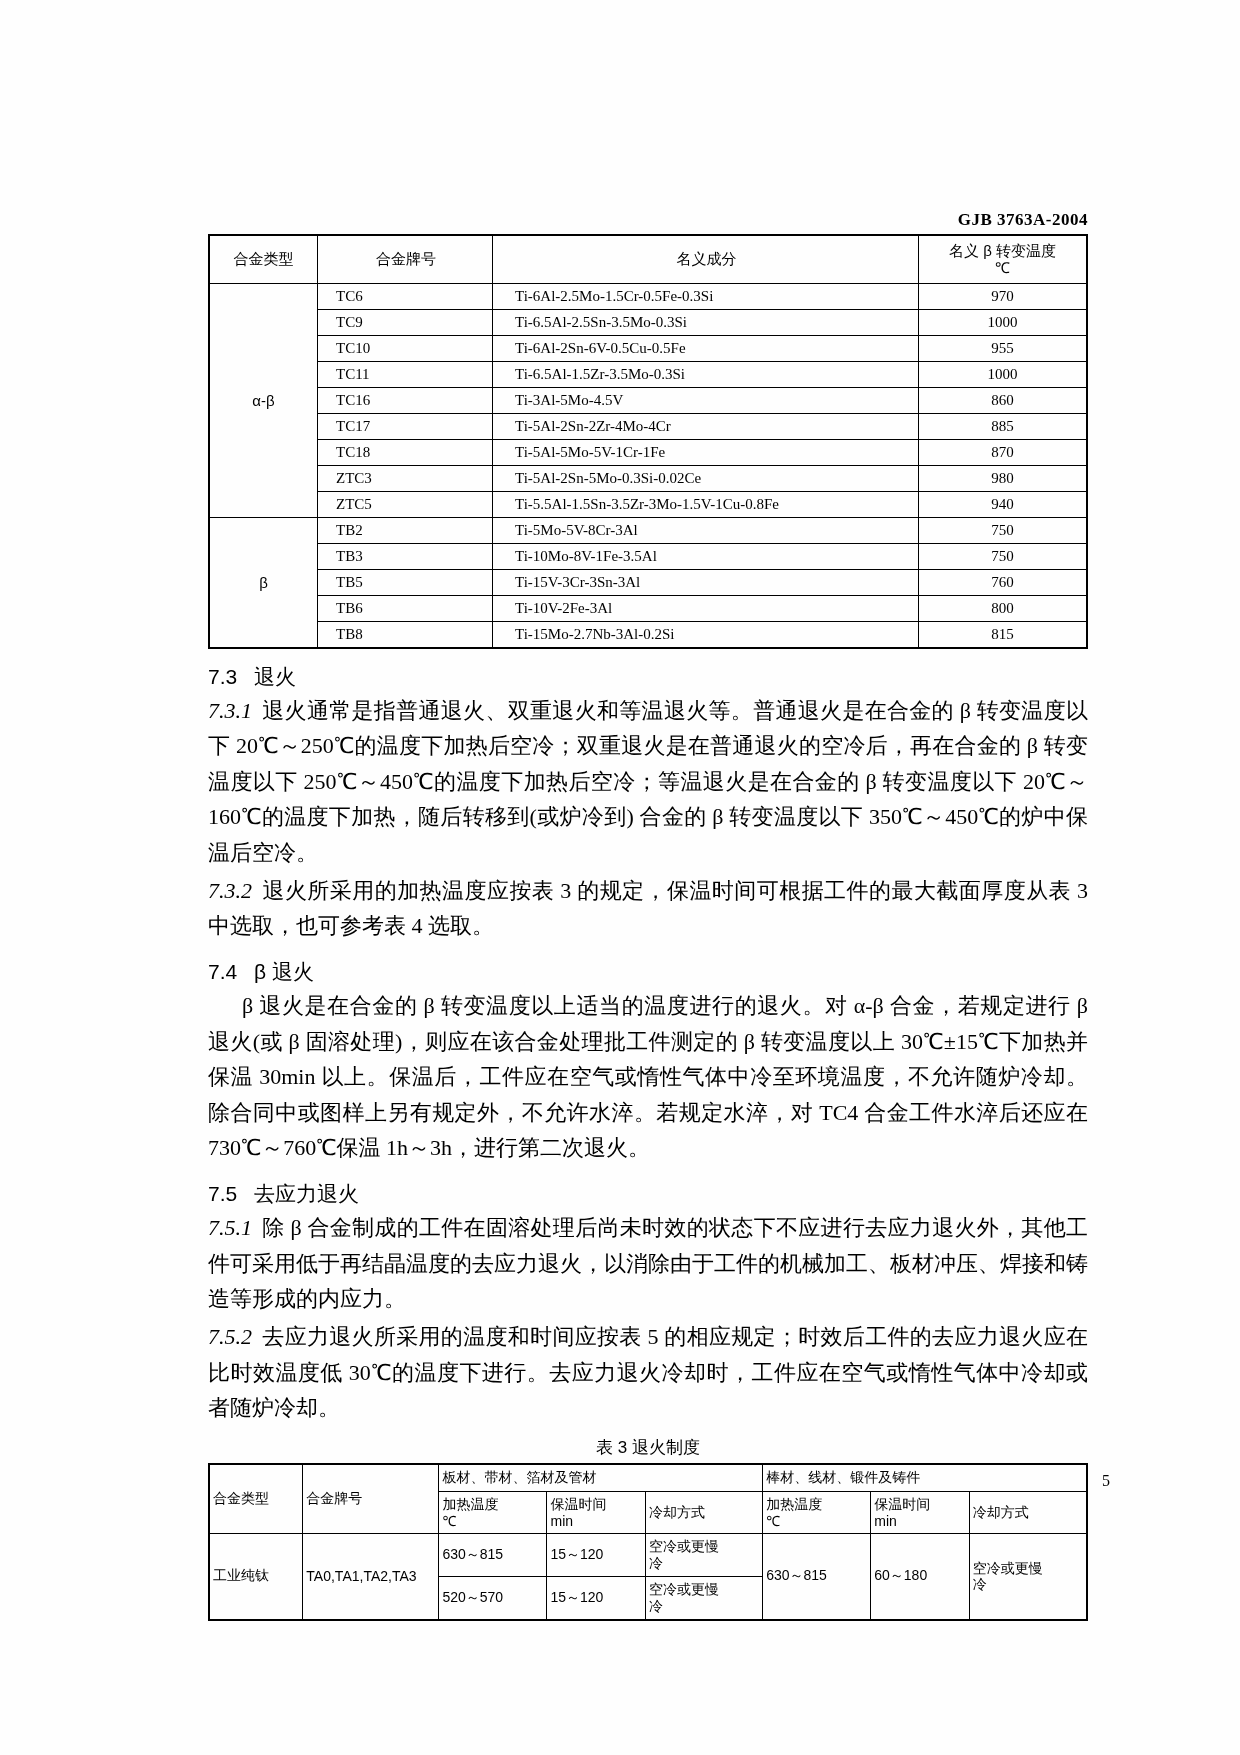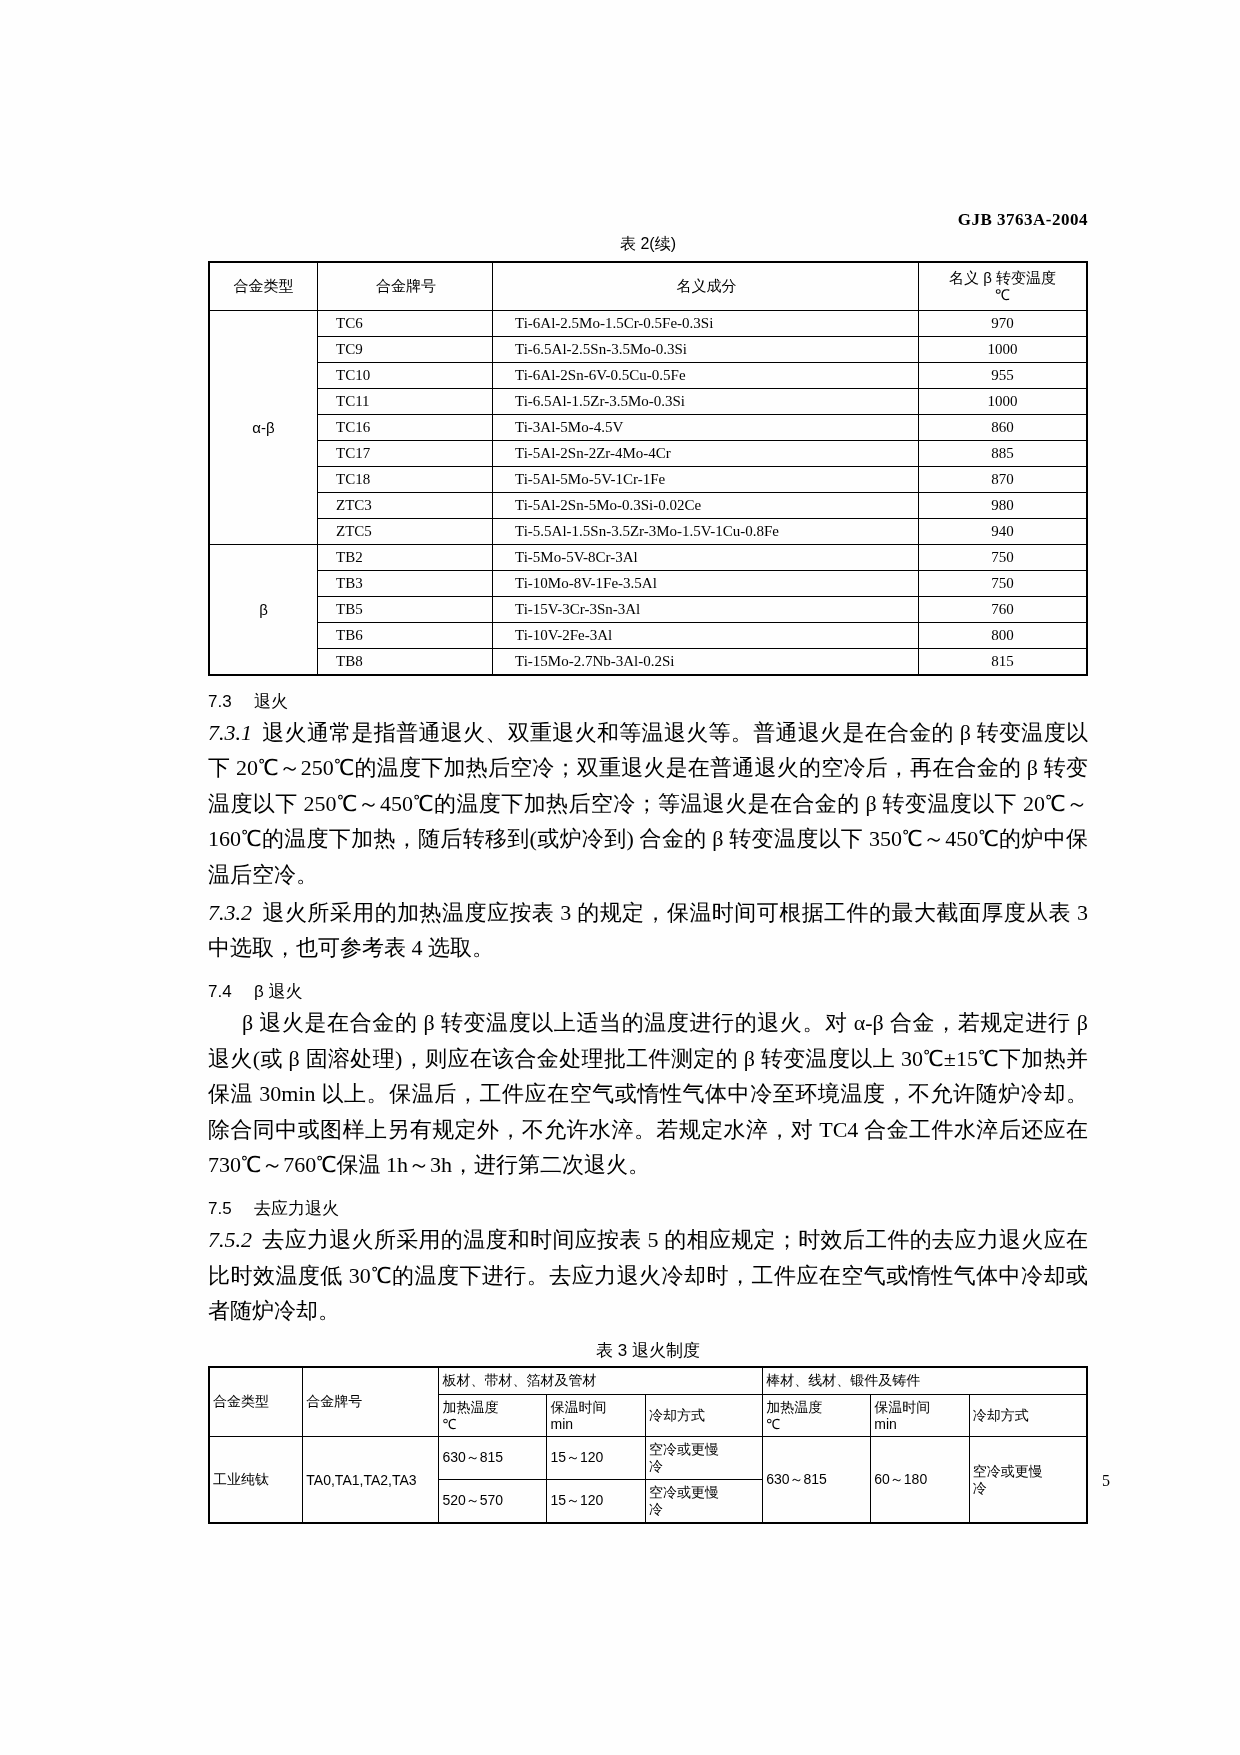--- a/index.html
+++ b/index.html
@@ -75,21 +75,21 @@
   table.grid thead td {
     text-align: center;
     font-family: "Liberation Sans", sans-serif;
     padding: 6px 4px;
   }
   .hdr-two-line {
     line-height: 1.15;
   }
   .sec-head {
     font-family: "Liberation Sans", sans-serif;
-    font-size: 17px;
+    font-size: 21px;
     margin: 14px 0 2px 0;
     font-weight: normal;
   }
   .sec-head .num {
     display: inline-block;
     min-width: 46px;
   }
   p.body {
     font-size: 22px;
     line-height: 1.62;
@@ -137,21 +137,20 @@
 </style>
 </head>
 <body>
 
 <div class="page">
 
   <div class="content">
 
     <div class="doc-header">GJB 3763A-2004</div>
 
-    <div class="table-caption">表 2(续)</div>
 
     <table class="grid outer">
       <thead>
         <tr>
           <td class="c-type">合金类型</td>
           <td class="c-grade" style="text-align:center; padding-left:6px;">合金牌号</td>
           <td class="c-comp" style="text-align:center; padding-left:6px;">名义成分</td>
           <td class="c-temp hdr-two-line">
             <div>名义 β 转变温度</div>
             <div>℃</div>
@@ -242,20 +241,21 @@
     <p class="body"><span class="num-lead italic-num">7.3.2</span><span>退火所采用的加热温度应按表 3 的规定，保温时间可根据工件的最大截面厚度从表 3 中选取，也可参考表 4 选取。</span></p>
 
     <div class="sec-head">
       <span class="num">7.4</span><span>β 退火</span>
     </div>
     <p class="body indent"><span>β 退火是在合金的 β 转变温度以上适当的温度进行的退火。对 α-β 合金，若规定进行 β 退火(或 β 固溶处理)，则应在该合金处理批工件测定的 β 转变温度以上 30℃±15℃下加热并保温 30min 以上。保温后，工件应在空气或惰性气体中冷至环境温度，不允许随炉冷却。除合同中或图样上另有规定外，不允许水淬。若规定水淬，对 TC4 合金工件水淬后还应在 730℃～760℃保温 1h～3h，进行第二次退火。</span></p>
 
     <div class="sec-head">
       <span class="num">7.5</span><span>去应力退火</span>
     </div>
+    <p class="body"><span class="num-lead italic-num">7.5.1</span><span>除 β 合金制成的工件在固溶处理后尚未时效的状态下不应进行去应力退火外，其他工件可采用低于再结晶温度的去应力退火，以消除由于工件的机械加工、板材冲压、焊接和铸造等形成的内应力。</span></p>
     <p class="body"><span class="num-lead italic-num">7.5.2</span><span>去应力退火所采用的温度和时间应按表 5 的相应规定；时效后工件的去应力退火应在比时效温度低 30℃的温度下进行。去应力退火冷却时，工件应在空气或惰性气体中冷却或者随炉冷却。</span></p>
 
     <div class="tbl3-caption">表 3  退火制度</div>
 
     <table class="t3 outer">
       <tbody>
         <tr>
           <td rowspan="2" style="width:90px;">合金类型</td>
           <td rowspan="2" style="width:130px;">合金牌号</td>
           <td colspan="3">板材、带材、箔材及管材</td>

